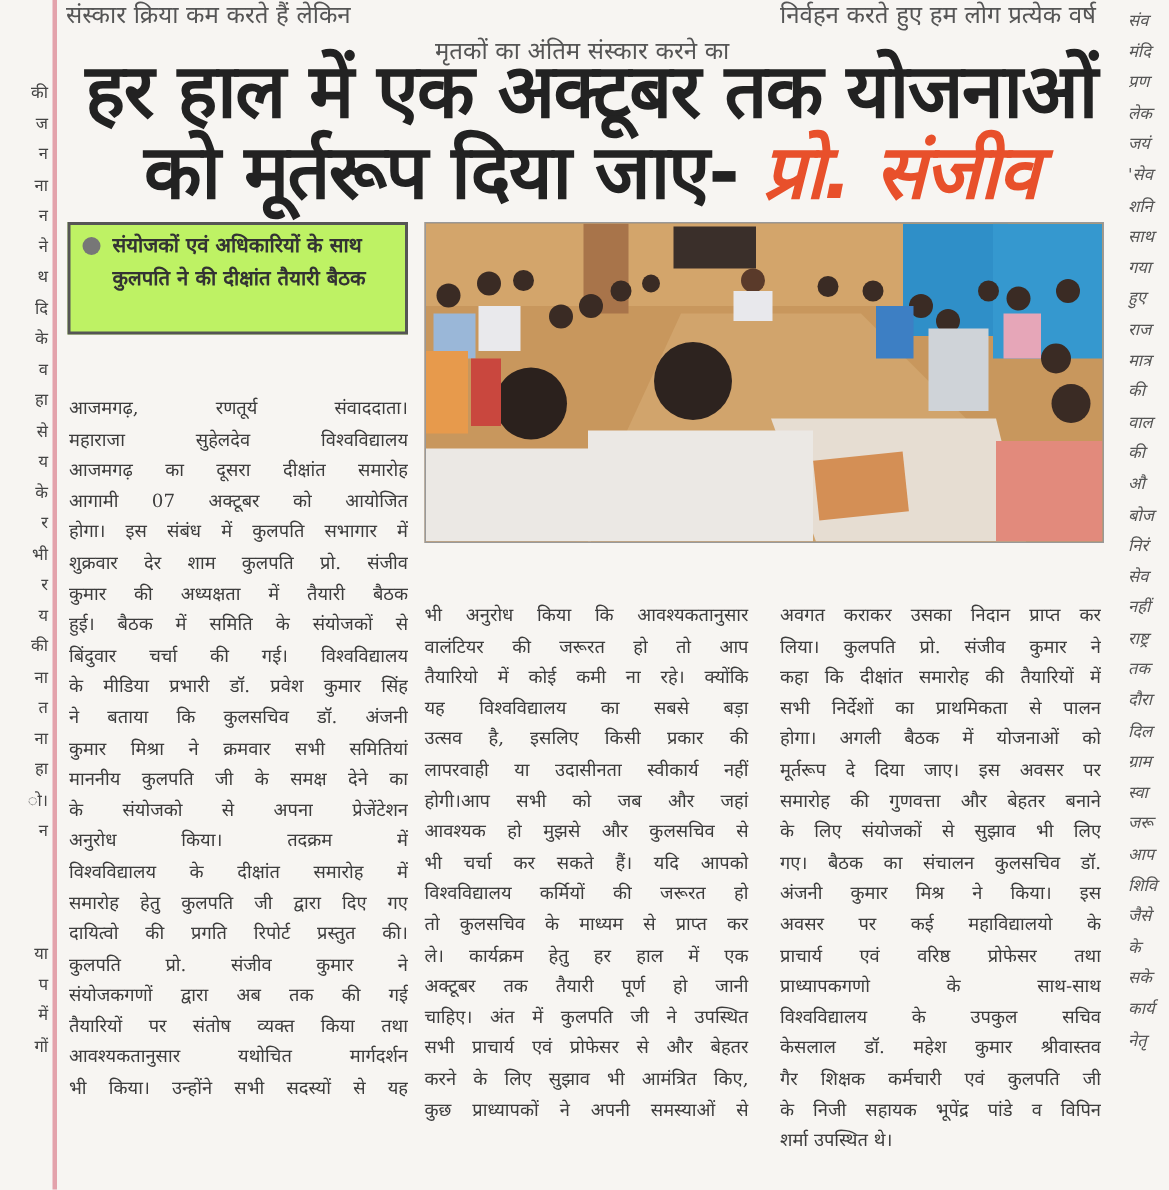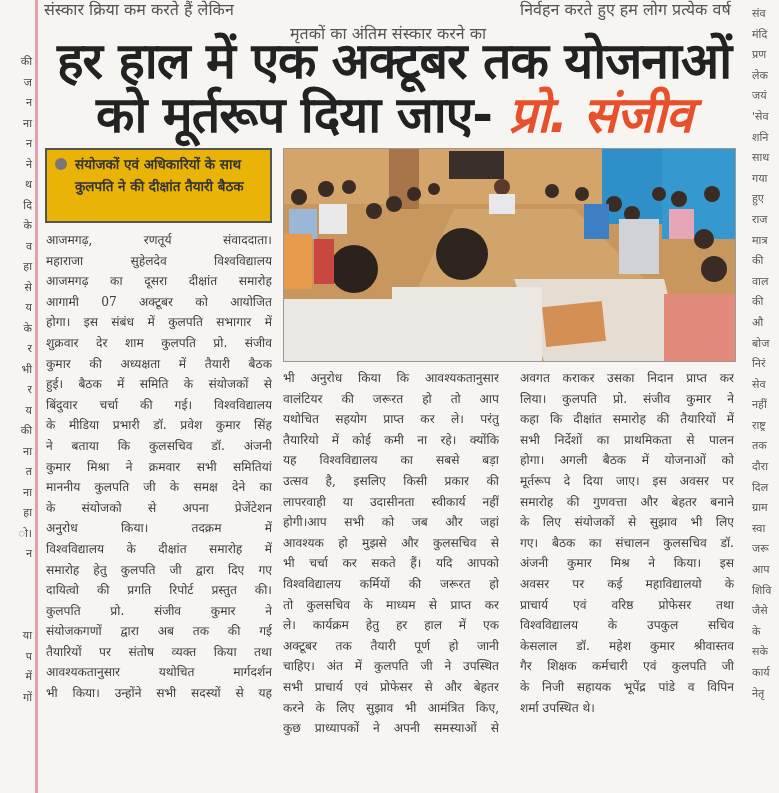--- a/index.html
+++ b/index.html
@@ -18,43 +18,43 @@
   }
   .left-strip .ls { display:block; white-space:nowrap; overflow:hidden; height:20.5px; padding-right:2px;}
   .left-rule {
     position:absolute; left:35px; top:0; width:3px; height:793px; background:#e3a2ab;
   }
   .right-strip {
     position:absolute; left:752px; top:0; width:27px; height:793px;
     font-family:"DejaVu Serif", serif; font-size:11px; line-height:20.6px;
     color:#555; overflow:hidden; padding-top:4px; box-sizing:border-box;
   }
-  .right-strip .rs { display:block; white-space:nowrap; overflow:hidden; height:20.6px;}
+  .right-strip .rs { display:block; white-space:nowrap; overflow:hidden; height:20.6px;font-style:italic;}
   .prev-row {
     position:absolute; top:0; height:22px; font-family:"DejaVu Serif", serif;
     font-size:16px; color:#555; white-space:nowrap; overflow:hidden; line-height:20px;
   }
   .headline {
     position:absolute; left:44px; top:34px; width:700px;
     font-family:"DejaVu Sans", sans-serif; font-weight:bold;
     color:#222; font-size:50px; line-height:54px; letter-spacing:-1px;
     text-align:center;
   }
   .headline .hl-accent { color:#e8502b;font-style:italic; }
   .subhead-box {
     position:absolute; left:45px; top:148px; width:227px; height:75px;
-    border:2px solid #555; background:#eab308; box-sizing:border-box;
+    border:2px solid #555; background:#bef264; box-sizing:border-box;
     padding:3px 6px 0 28px; font-weight:bold; font-size:13.5px; line-height:22px; color:#333;
   }
   .subhead-box .bullet {
     position:absolute; left:8px; top:8px; width:12px; height:12px; border-radius:50%; background:#777;
   }
   .col {
     position:absolute; font-family:"DejaVu Serif", serif; font-size:12.2px;
-    line-height:20.6px; color:#3c3c3c; text-align:justify; text-align-last:justify;
+    line-height:20.6px; color:#3c3c3c; text-align:justify; text-align-last:justify;margin-top:32px;
   }
   .col .ln { display:block; height:20.6px; white-space:nowrap; overflow:hidden; }
   .col .ln.last { text-align-last:left; }
   .col1 { left:46px; top:230px; width:226px; }
   .col2 { left:283px; top:368px; width:216px; }
   .col3 { left:520px; top:368px; width:214px; }
   .photo {
     position:absolute; left:283px; top:148px; width:451px; height:212px;
     border:1px solid #999; overflow:hidden; background:#c79a62;
   }
@@ -223,21 +223,20 @@
       <span class="ln">दायित्वो की प्रगति रिपोर्ट प्रस्तुत की।</span>
       <span class="ln">कुलपति प्रो. संजीव कुमार ने</span>
       <span class="ln">संयोजकगणों द्वारा अब तक की गई</span>
       <span class="ln">तैयारियों पर संतोष व्यक्त किया तथा</span>
       <span class="ln">आवश्यकतानुसार यथोचित मार्गदर्शन</span>
       <span class="ln">भी किया। उन्होंने सभी सदस्यों से यह</span>
     </div>
   <div class="col col2" id="col2">
       <span class="ln">भी अनुरोध किया कि आवश्यकतानुसार</span>
       <span class="ln">वालंटियर की जरूरत हो तो आप</span>
-      <span class="ln">यथोचित सहयोग प्राप्त कर ले। परंतु</span>
       <span class="ln">तैयारियो में कोई कमी ना रहे। क्योंकि</span>
       <span class="ln">यह विश्वविद्यालय का सबसे बड़ा</span>
       <span class="ln">उत्सव है, इसलिए किसी प्रकार की</span>
       <span class="ln">लापरवाही या उदासीनता स्वीकार्य नहीं</span>
       <span class="ln">होगी।आप सभी को जब और जहां</span>
       <span class="ln">आवश्यक हो मुझसे और कुलसचिव से</span>
       <span class="ln">भी चर्चा कर सकते हैं। यदि आपको</span>
       <span class="ln">विश्वविद्यालय कर्मियों की जरूरत हो</span>
       <span class="ln">तो कुलसचिव के माध्यम से प्राप्त कर</span>
       <span class="ln">ले। कार्यक्रम हेतु हर हाल में एक</span>
@@ -253,20 +252,21 @@
       <span class="ln">कहा कि दीक्षांत समारोह की तैयारियों में</span>
       <span class="ln">सभी निर्देशों का प्राथमिकता से पालन</span>
       <span class="ln">होगा। अगली बैठक में योजनाओं को</span>
       <span class="ln">मूर्तरूप दे दिया जाए। इस अवसर पर</span>
       <span class="ln">समारोह की गुणवत्ता और बेहतर बनाने</span>
       <span class="ln">के लिए संयोजकों से सुझाव भी लिए</span>
       <span class="ln">गए। बैठक का संचालन कुलसचिव डॉ.</span>
       <span class="ln">अंजनी कुमार मिश्र ने किया। इस</span>
       <span class="ln">अवसर पर कई महाविद्यालयो के</span>
       <span class="ln">प्राचार्य एवं वरिष्ठ प्रोफेसर तथा</span>
+      <span class="ln">प्राध्यापकगणो के साथ-साथ</span>
       <span class="ln">विश्वविद्यालय के उपकुल सचिव</span>
       <span class="ln">केसलाल डॉ. महेश कुमार श्रीवास्तव</span>
       <span class="ln">गैर शिक्षक कर्मचारी एवं कुलपति जी</span>
       <span class="ln">के निजी सहायक भूपेंद्र पांडे व विपिन</span>
       <span class="ln last">शर्मा उपस्थित थे।</span>
     </div>
 
 </div>
 
 </body></html>

